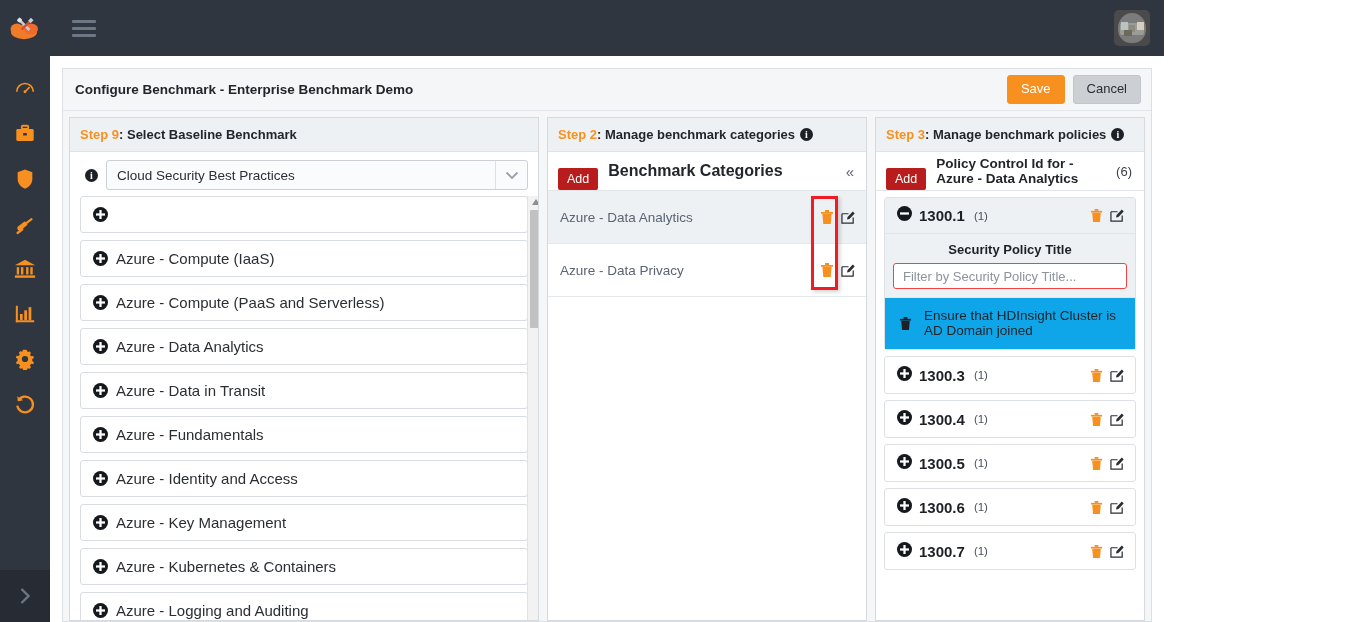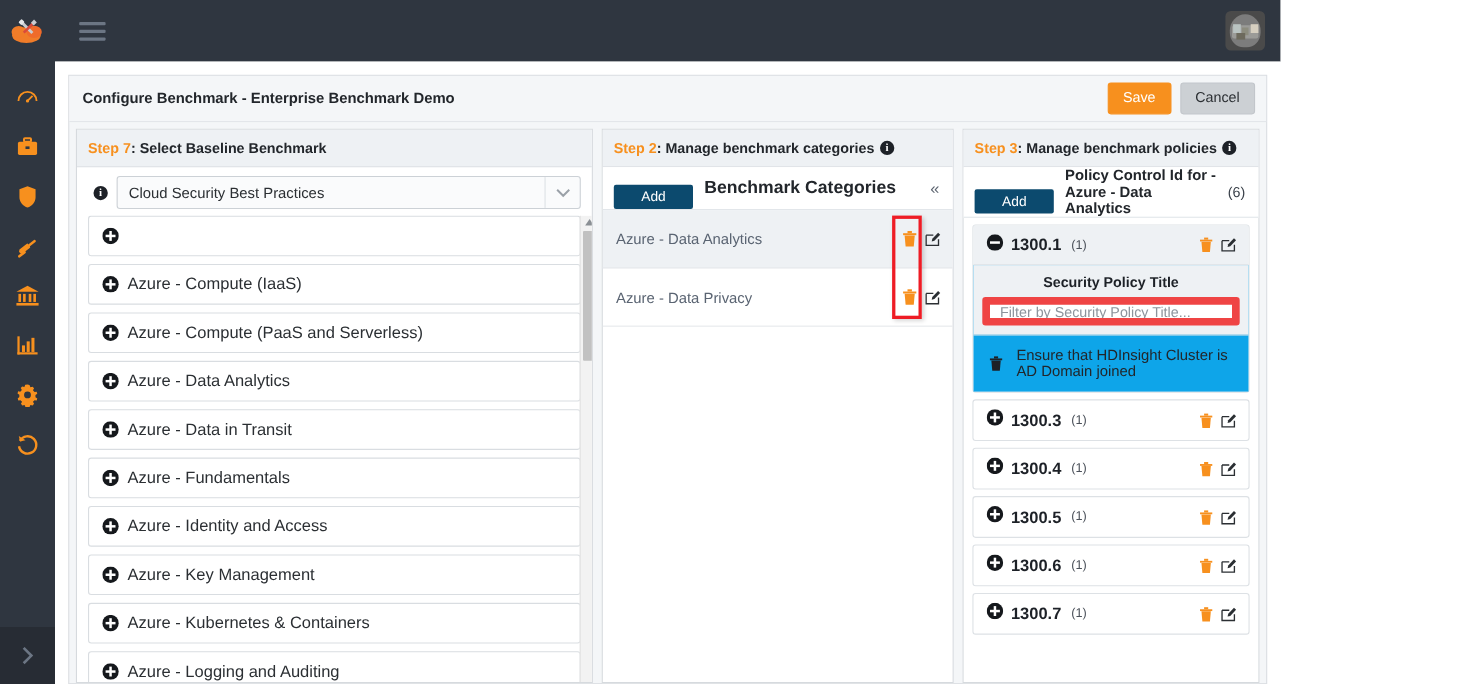--- a/index.html
+++ b/index.html
@@ -142,22 +142,22 @@
     position: absolute; left: 2px; top: 14px; width: 13px; height: 118px;
     background: #c1c1c1; border-radius: 1px;
   }
 
   
   .sub-head {
     flex: 0 0 36px; display: flex; align-items: center; gap: 10px;
     padding: 0 10px; border-bottom: 1px solid #e2e6ea; background: #fff;
   }
   .btn-add {
-    background: #0c4a6e; color: #fff; border: none; border-radius: 2px;
-    font-size: 12.5px; padding: 4px 25px; cursor: pointer; font-family: inherit; margin-top: 16px;
+    background: #b91c1c; color: #fff; border: none; border-radius: 2px;
+    font-size: 12.5px; padding: 4px 9px; cursor: pointer; font-family: inherit; margin-top: 16px;
   }
   .sub-title { font-size: 16px; font-weight: bold; color: #22262b; flex: 1 1 auto; }
   .collapse-ic { color: #5c6470; font-size: 15px; cursor: pointer; padding: 0 2px; }
   .cat-list { flex: 1 1 auto; min-height: 0; }
   .cat-row {
     height: 53px; display: flex; align-items: center; padding: 0 10px 0 12px;
     border-bottom: 1px solid #e6e9ec; cursor: pointer;
   }
   .cat-row.sel { background: #eef1f4; }
   .cat-name { flex: 1 1 auto; font-size: 13.5px; color: #5a6472; }
@@ -185,21 +185,21 @@
   .pol-bar.open { background: #eef1f4; border-bottom: 1px solid #e1e5e9; }
   .pol-id { font-size: 15px; font-weight: bold; color: #1d2127; }
   .pol-sub { font-size: 11.5px; color: #4a5059; margin-left: 2px; flex: 1 1 auto; }
   .pol-body { background: #0ea5e9; }
   .sec-title {
     text-align: center; font-size: 13px; font-weight: bold; color: #1d2127;
     padding: 8px 0 6px 0; background: #eef1f4;
   }
   .filter-wrap { background: #eef1f4; padding: 0 8px 8px 8px; }
   .filter-input {
-    width: 100%; height: 26px; border: 7px solid #ef4444; border-radius: 3px;
+    width: 100%; height: 26px; border: 1px solid #ef4444; border-radius: 3px;
     background: #fff; font-size: 13px; color: #2b2f33; padding: 0 9px;
     font-family: inherit; outline: none;
   }
   .filter-input::placeholder { color: #8d949c; }
   .pol-item {
     display: flex; align-items: center; gap: 12px; padding: 10px 12px 11px 14px;
     border-top: 1px solid #e6e9ec; font-size: 13.5px; color: #22262b; cursor: pointer;
   }
   .pol-item .ic-trash-dark { color: #1d2127; display: inline-flex; }
 
@@ -325,21 +325,21 @@
           <div class="head-btns">
             <button class="btn btn-save">Save</button>
             <button class="btn btn-cancel">Cancel</button>
           </div>
         </div>
 
         <div class="panels">
 
           <div class="panel p1">
             <div class="panel-head">
-              <span class="step-tag">Step 7</span>
+              <span class="step-tag">Step 9</span>
               <span class="step-text"> : Select Baseline Benchmark</span>
             </div>
             <div class="panel-body">
               <div class="select-row">
                 <span class="info-dot">i</span>
                 <div class="select-box">
                   <span class="select-val">Cloud Security Best Practices</span>
                   <span class="select-caret">
                     <svg width="14" height="9" viewBox="0 0 14 9" fill="none" stroke="#9aa1a8" stroke-width="1.8">
                         <path d="M1.5 1.5 L7 7 L12.5 1.5"></path>

